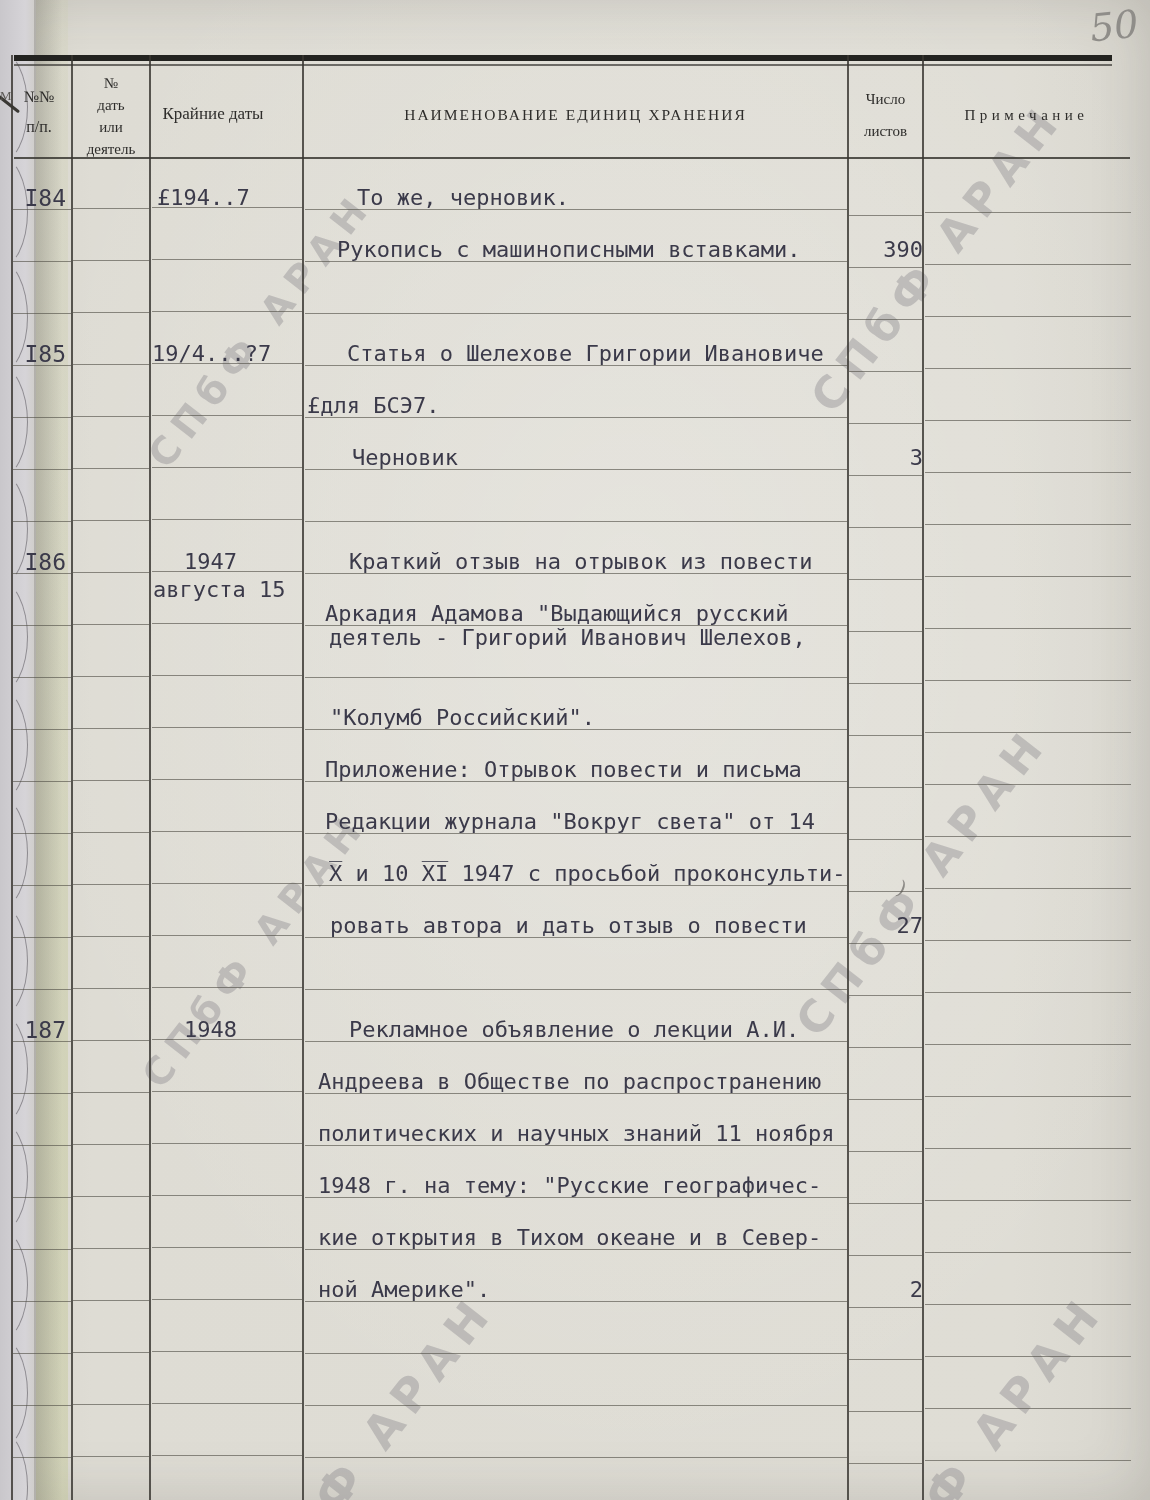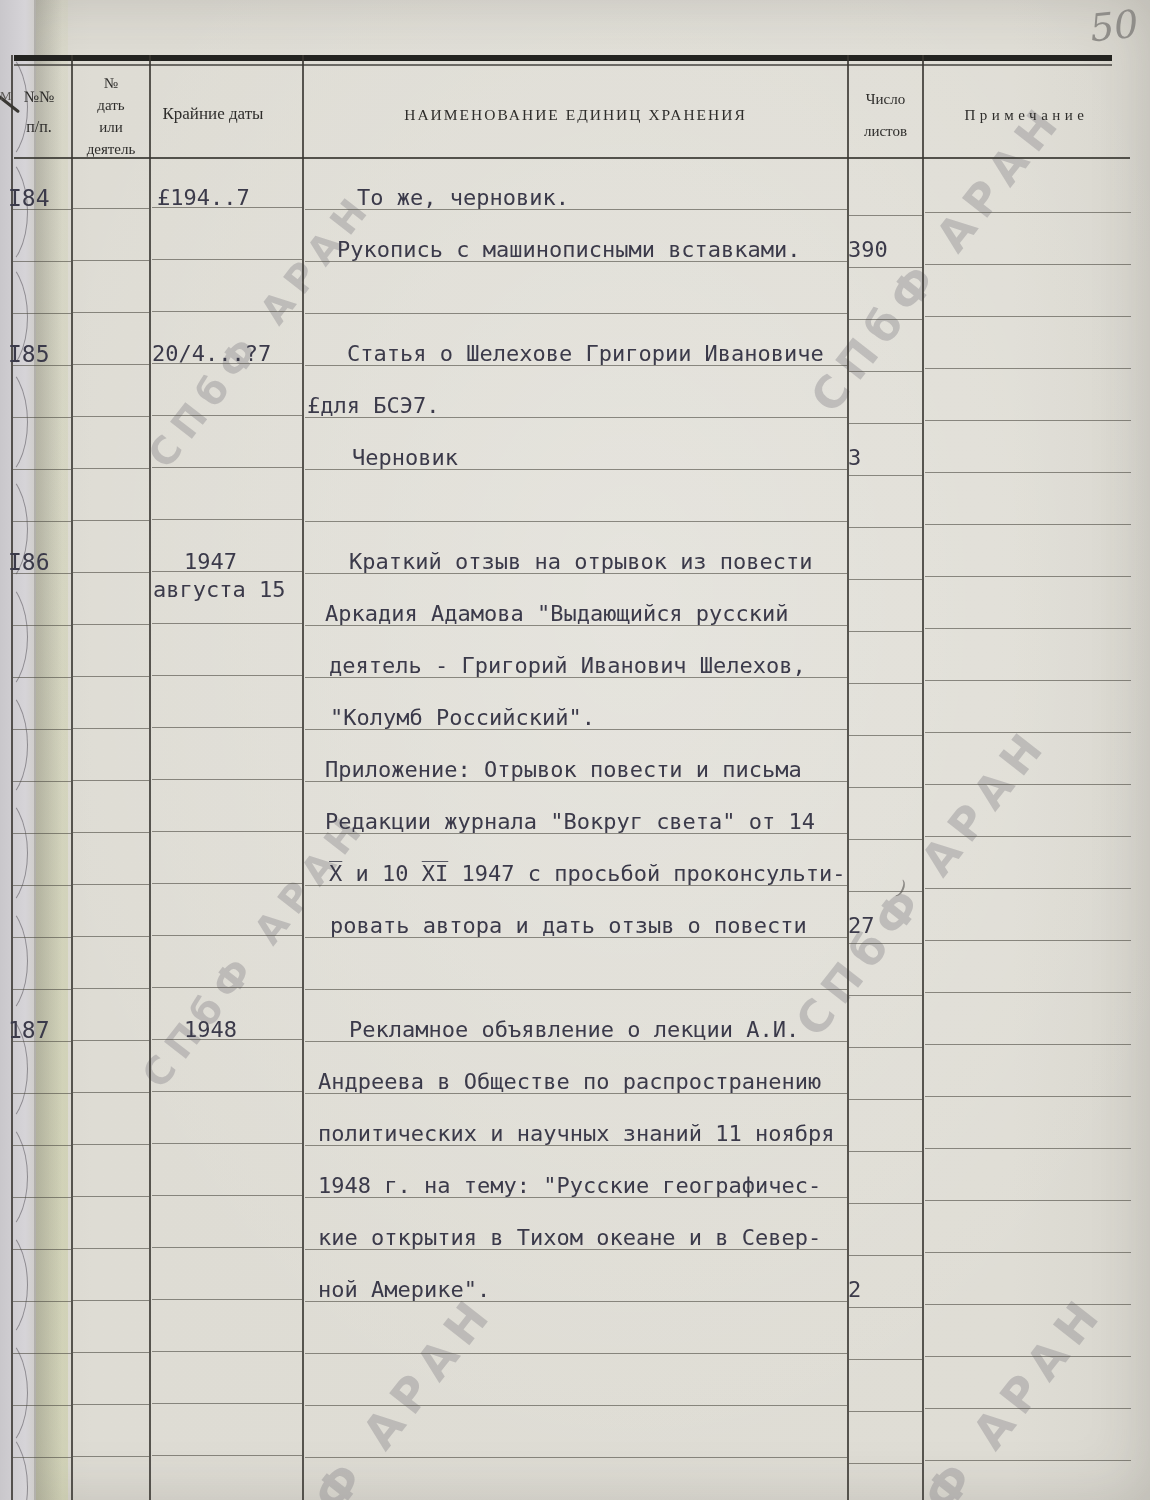--- a/index.html
+++ b/index.html
@@ -34,22 +34,22 @@
          background-image:repeating-linear-gradient(to bottom,
             rgba(0,0,0,0) 0px, rgba(0,0,0,0) 50.6px,
             rgba(80,78,69,.62) 50.6px, rgba(80,78,69,.62) 52px);}
   
   .hcell{position:absolute;color:#2e2d2b;text-align:center;line-height:22px;}
   .h15{font-size:15px;}
   .h16{font-size:16px;}
   
   .tw{position:absolute;white-space:nowrap;height:27px;
       font-family:"DejaVu Sans Mono",monospace;font-size:22px;color:#3b3a4a;}
-  .twnum{text-align:left;font-size:23px;}
-  .twsheet{text-align:left;width:75px;}
+  .twnum{text-align:right;font-size:23px;}
+  .twsheet{text-align:right;width:75px;}
   
   .wm{position:absolute;font-family:"DejaVu Sans",sans-serif;font-weight:600;
       white-space:nowrap;letter-spacing:9px;color:rgba(138,135,140,.40);
       transform:rotate(-52deg);}
   .pageno{position:absolute;left:1090px;top:4px;font-family:"DejaVu Serif",serif;
       font-style:italic;font-size:38px;color:#8f8d89;transform:rotate(-6deg);}
   .scribble{position:absolute;left:898px;top:876px;font-size:20px;color:#8b8985;
       transform:rotate(24deg);font-family:"DejaVu Serif",serif;}
 </style>
 </head>
@@ -116,32 +116,32 @@
   <div class="hcell h15" style="left:848px;top:120px;width:75px">листов</div>
   <div class="hcell" style="left:923px;top:104px;width:207px;font-size:15px;letter-spacing:4.5px">Примечание</div>
 
   <div class="tw twnum" style="left:8px;top:185px;width:58px">I84</div>
   <div class="tw" style="left:157px;top:185px">£194..7</div>
   <div class="tw" style="left:357px;top:185px">То же, черновик.</div>
   <div class="tw" style="left:337px;top:237px">Рукопись с машинописными вставками.</div>
   <div class="tw twsheet" style="left:848px;top:237px">390</div>
 
   <div class="tw twnum" style="left:8px;top:341px;width:58px">I85</div>
-  <div class="tw" style="left:152px;top:341px">20/4...?7</div>
+  <div class="tw" style="left:152px;top:341px">19/4...?7</div>
   <div class="tw" style="left:347px;top:341px">Статья о Шелехове Григории Ивановиче</div>
   <div class="tw" style="left:307px;top:393px">£для БСЭ7.</div>
   <div class="tw" style="left:352px;top:445px">Черновик</div>
   <div class="tw twsheet" style="left:848px;top:445px">3</div>
 
   <div class="tw twnum" style="left:8px;top:549px;width:58px">I86</div>
   <div class="tw" style="left:184px;top:549px">1947</div>
   <div class="tw" style="left:153px;top:577px">августа 15</div>
   <div class="tw" style="left:349px;top:549px">Краткий отзыв на отрывок из повести</div>
   <div class="tw" style="left:325px;top:601px">Аркадия Адамова "Выдающийся русский</div>
-  <div class="tw" style="left:329px;top:653px">деятель - Григорий Иванович Шелехов,</div>
+  <div class="tw" style="left:329px;top:625px">деятель - Григорий Иванович Шелехов,</div>
   <div class="tw" style="left:330px;top:705px">"Колумб Российский".</div>
   <div class="tw" style="left:325px;top:757px">Приложение: Отрывок повести и письма</div>
   <div class="tw" style="left:325px;top:809px">Редакции журнала "Вокруг света" от 14</div>
   <div class="tw" style="left:329px;top:861px">X̅ и 10 X̅I̅ 1947 с просьбой проконсульти-</div>
   <div class="tw" style="left:330px;top:913px">ровать автора и дать отзыв о повести</div>
   <div class="tw twsheet" style="left:848px;top:913px">27</div>
 
   <div class="tw twnum" style="left:8px;top:1017px;width:58px">187</div>
   <div class="tw" style="left:184px;top:1017px">1948</div>
   <div class="tw" style="left:349px;top:1017px">Рекламное объявление о лекции А.И.</div>

